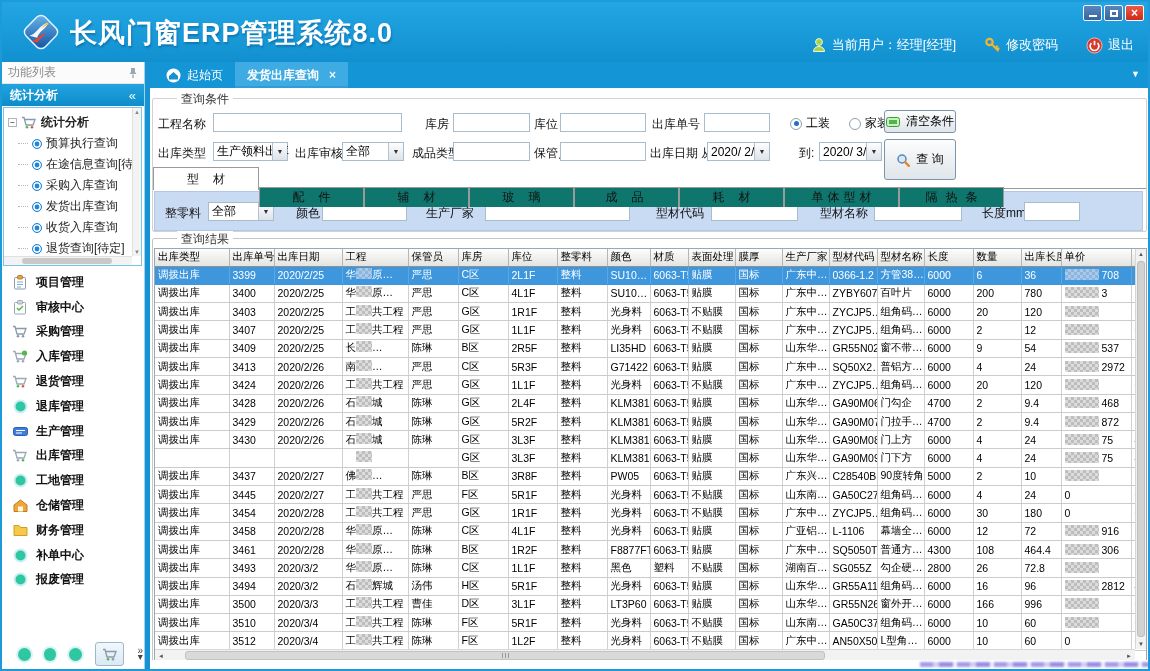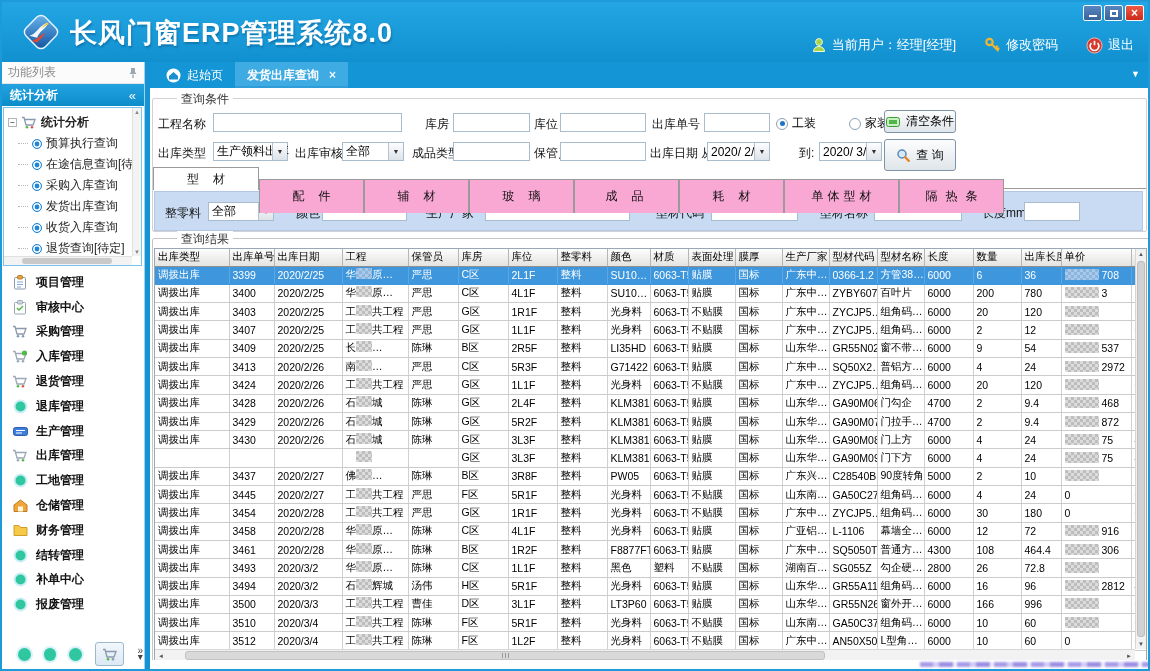--- a/index.html
+++ b/index.html
@@ -60,21 +60,21 @@
   .tinput{position:absolute;height:19px;border:1px solid #a7bccd;background:#fff;font-size:12px;padding:0 3px;font-family:inherit}
   .combo{position:absolute;height:19px;border:1px solid #a7bccd;background:#fff;font-size:12px;display:flex;align-items:center;padding:0 17px 0 3px;cursor:pointer;white-space:nowrap}
   .combo .dd{position:absolute;right:0;top:0;bottom:0;width:15px;background:linear-gradient(#fdfdfd,#dde3ea);border-left:1px solid #b4c2d0;color:#333;font-size:7px;display:flex;align-items:center;justify-content:center}
   .radio{position:absolute;display:flex;align-items:center;gap:4px;font-size:12px;cursor:pointer}
   .rdot{width:12px;height:12px;border-radius:50%;border:1px solid #8aa2b5;background:#fff;position:relative}
   .radio.checked .rdot::after{content:"";position:absolute;left:2.5px;top:2.5px;width:5px;height:5px;border-radius:50%;background:#1f72c4}
   .cbtn{position:absolute;display:flex;align-items:center;justify-content:center;gap:6px;border:1px solid #7e95a9;border-radius:3px;background:linear-gradient(#fdfdfd,#dfe5ea);font-size:12px;cursor:pointer;font-family:inherit}
 
   .mat-tabs{position:absolute;left:0;top:68px;right:0;height:22px}
   .mat-tabs::after{content:"";position:absolute;left:0;right:0;bottom:0;border-bottom:1px solid #9a9a9a}
-  .mtab{position:absolute;top:12px;height:34px;background:#f9a8d4;border:1px solid #9a9a9a;border-bottom:none;display:flex;align-items:center;justify-content:center;font-size:12px;color:#111;cursor:pointer;z-index:1}
+  .mtab{position:absolute;top:20px;height:20px;background:#0f766e;border:1px solid #9a9a9a;border-bottom:none;display:flex;align-items:center;justify-content:center;font-size:12px;color:#111;cursor:pointer;z-index:1}
   .mtab.active{top:0;height:23px;background:#fff;font-weight:400;z-index:3}
 
   .subfilter{position:absolute;left:1px;top:92px;width:989px;height:40px;background:#c9daf3;border:1px solid #b3c6e6}
   .subfilter .tinput,.subfilter .combo{top:10px}
   .subfilter .flabel{top:13px}
 
   
   .grid-wrap{position:absolute;left:1px;top:9px;right:1px;height:414px;border:1px solid #9aa7b4;background:#fff;overflow:hidden}
   table.grid{border-collapse:collapse;table-layout:fixed;width:1036px;font-size:10.5px}
   .grid th{height:17px;background:linear-gradient(#fdfdfd,#e3e3e0);border-right:1px solid #b6b6b6;border-bottom:1px solid #909090;font-weight:400;text-align:left;padding:0 3px;white-space:nowrap;overflow:hidden;color:#000}
@@ -325,28 +325,20 @@
             </svg>
           </span>
           <span>财务管理</span>
         </div>
         <div class="menu-item">
           <span class="mi">
             <svg width="15" height="15">
               <circle cx="7.5" cy="7.5" r="6" fill="#2fc7a0" stroke="#cdeef7" stroke-width="2"></circle>
             </svg>
           </span>
-          <span>结转管理</span>
-        </div>
-        <div class="menu-item">
-          <span class="mi">
-            <svg width="15" height="15">
-              <circle cx="7.5" cy="7.5" r="6" fill="#2fc7a0" stroke="#cdeef7" stroke-width="2"></circle>
-            </svg>
-          </span>
           <span>补单中心</span>
         </div>
         <div class="menu-item">
           <span class="mi">
             <svg width="15" height="15">
               <circle cx="7.5" cy="7.5" r="6" fill="#2fc7a0" stroke="#cdeef7" stroke-width="2"></circle>
             </svg>
           </span>
           <span>报废管理</span>
         </div>
@@ -387,21 +379,21 @@
       <span class="gbox-label">查询条件</span>
 
       <span class="flabel" style="left:5px;top:17px">工程名称</span>
       <input class="tinput" style="left: 60px; top: 14px; width: 189px;">
       <span class="flabel" style="left:272px;top:17px">库房</span>
       <input class="tinput" style="left: 300px; top: 14px; width: 77px;">
       <span class="flabel" style="left:381px;top:17px">库位</span>
       <input class="tinput" style="left: 407px; top: 14px; width: 86px;">
       <span class="flabel" style="left:499px;top:17px">出库单号</span>
       <input class="tinput" style="left: 551px; top: 14px; width: 66px;">
-      <span class="radio checked" style="left:623px;top:16px">
+      <span class="radio checked" style="left:637px;top:16px">
           <span class="rdot"></span>
           <span>工装</span>
         </span>
       <span class="radio" style="left:696px;top:16px">
           <span class="rdot"></span>
           <span>家装</span>
         </span>
       <button class="cbtn" style="left:731px;top:11px;width:72px;height:23px">
         <svg width="14" height="10">
             <rect x="0.5" y="0.5" width="13" height="9" rx="2" fill="#c9f0c0" stroke="#3c9c34"></rect>
@@ -427,21 +419,21 @@
       <span class="flabel" style="left:497px;top:46px">出库日期 从:</span>
       <span class="combo" style="left:554px;top:43px;width:63px">
           <span>2020/ 2/16</span>
           <span class="dd">▼</span>
         </span>
       <span class="flabel" style="left:646px;top:46px">到:</span>
       <span class="combo" style="left:666px;top:43px;width:63px">
           <span>2020/ 3/16</span>
           <span class="dd">▼</span>
         </span>
-      <button class="cbtn" style="left:731px;top:40px;width:72px;height:32px">
+      <button class="cbtn" style="left:731px;top:40px;width:72px;height:41px">
         <svg width="14" height="14">
             <circle cx="6" cy="6" r="4" fill="#d6e9f8" stroke="#5a87b8" stroke-width="1.5"></circle>
             <path d="M9.2 9.2l3.6 3.6" stroke="#e08a2e" stroke-width="2.4" stroke-linecap="round"></path>
           </svg>
         <span>查 询</span>
       </button>
 
       <div class="mat-tabs">
           <div class="mtab active" style="left: 0px; width: 106px; letter-spacing: 14px; padding-left: 14px;">型材</div>
           <div class="mtab" style="left: 106px; width: 105px; letter-spacing: 14px; padding-left: 14px;">配件</div>

